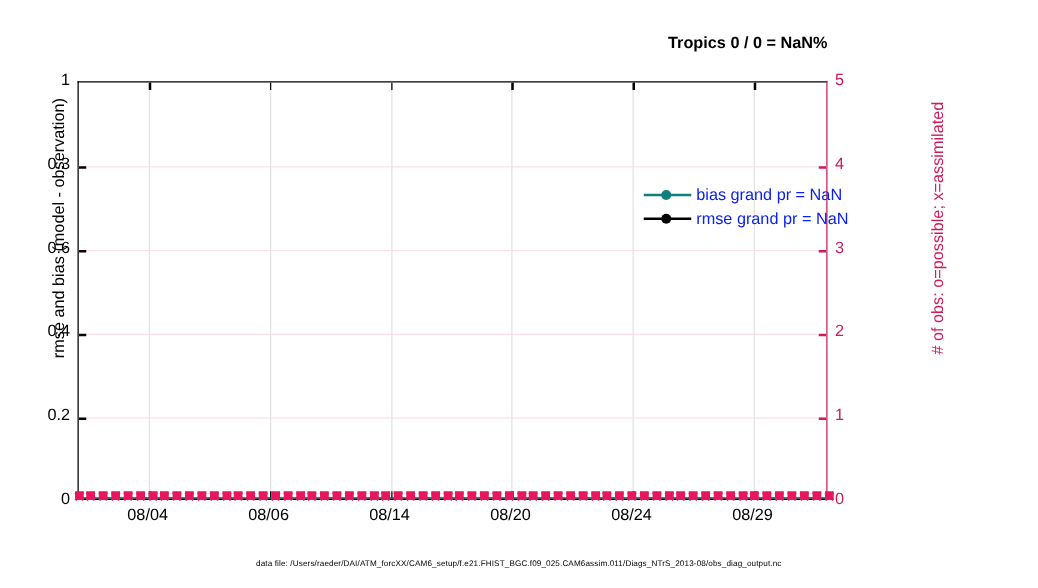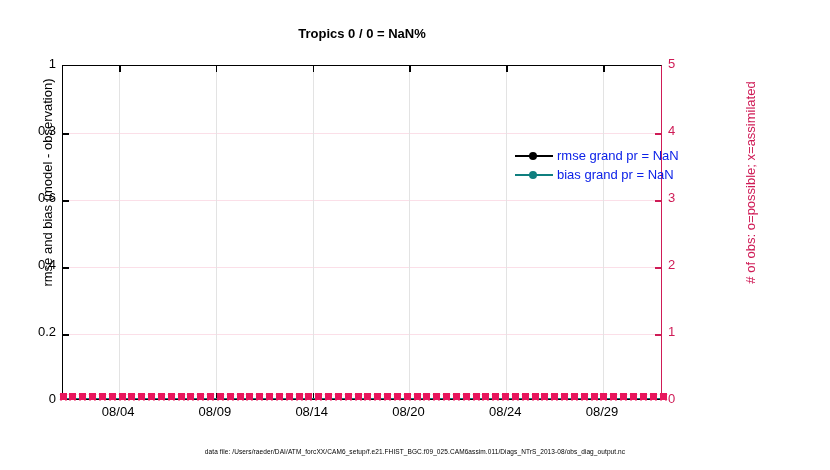--- a/index.html
+++ b/index.html
@@ -21,21 +21,21 @@
     width: 830px;
     height: 470px;
   }
 
   
   .title-block {
     position: absolute;
     left: 62px;
     top: 24px;
     width: 600px;
-    text-align: center;
+    text-align: right;
     font-weight: bold;
     font-size: 13px;
     color: #000000;
     line-height: 19px;
   }
   .title-line { display: block; white-space: nowrap; }
 
   
   #plot-area {
     position: absolute;
@@ -277,21 +277,21 @@
       <div class="ylab-r" style="top: 391px;">0</div>
       <div class="ylab-r" style="top: 324px;">1</div>
       <div class="ylab-r" style="top: 257px;">2</div>
       <div class="ylab-r" style="top: 190px;">3</div>
       <div class="ylab-r" style="top: 123px;">4</div>
       <div class="ylab-r" style="top: 56px;">5</div>
     </div>
 
   <div id="xtick-labels">
       <div class="xlab" style="left: 83.129px;">08/04</div>
-      <div class="xlab" style="left: 179.903px;">08/09</div>
+      <div class="xlab" style="left: 179.903px;">08/06</div>
       <div class="xlab" style="left: 276.677px;">08/14</div>
       <div class="xlab" style="left: 373.452px;">08/20</div>
       <div class="xlab" style="left: 470.226px;">08/24</div>
       <div class="xlab" style="left: 567px;">08/29</div>
     </div>
 
   <div id="ylabel-left-title">rmse and bias (model - observation)</div>
   <div id="ylabel-right-title"># of obs: o=possible; x=assimilated</div>
 
   <div id="plot-area">
@@ -456,30 +456,30 @@
         <div class="obs-x" style="left: 575.828px;"></div>
         <div class="obs-sq" style="left: 586.664px;"></div>
         <div class="obs-x" style="left: 585.664px;"></div>
         <div class="obs-sq" style="left: 596.5px;"></div>
         <div class="obs-x" style="left: 595.5px;"></div>
       </div>
 
     <div id="legend">
       <div class="legend-row">
         <span class="legend-sample">
+          <span class="legend-line" style="background:#0f7f7f;"></span>
+          <span class="legend-dot" style="background:#0f7f7f;"></span>
+        </span>
+        <span class="legend-text">bias grand pr = NaN</span>
+      </div>
+      <div class="legend-row">
+        <span class="legend-sample">
           <span class="legend-line" style="background:#000000;"></span>
           <span class="legend-dot" style="background:#000000;"></span>
         </span>
         <span class="legend-text">rmse grand pr = NaN</span>
       </div>
-      <div class="legend-row">
-        <span class="legend-sample">
-          <span class="legend-line" style="background:#0f7f7f;"></span>
-          <span class="legend-dot" style="background:#0f7f7f;"></span>
-        </span>
-        <span class="legend-text">bias grand pr = NaN</span>
-      </div>
     </div>
   </div>
 
   <div id="footer-note">data file: /Users/raeder/DAI/ATM_forcXX/CAM6_setup/f.e21.FHIST_BGC.f09_025.CAM6assim.011/Diags_NTrS_2013-08/obs_diag_output.nc</div>
 
 </div>
 
 </body></html>

